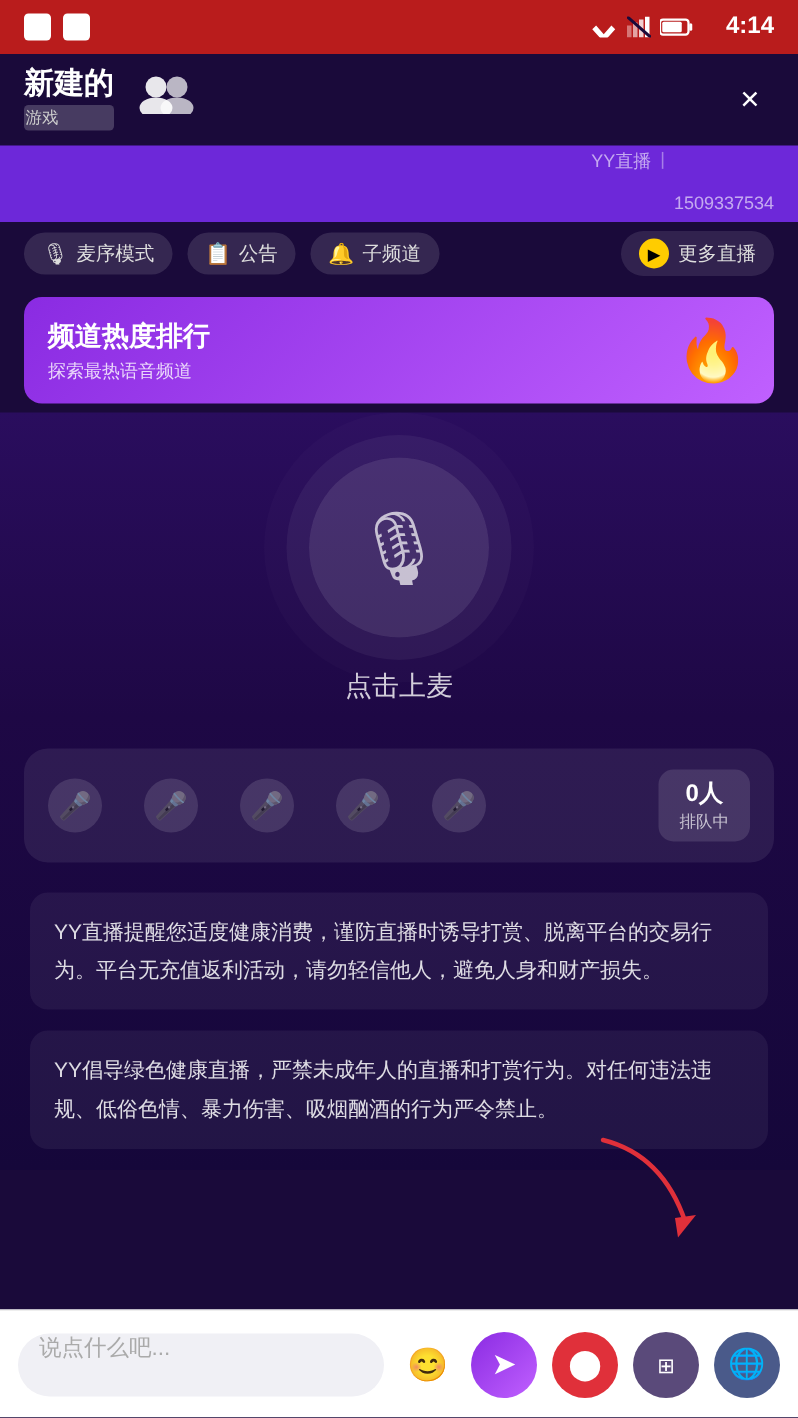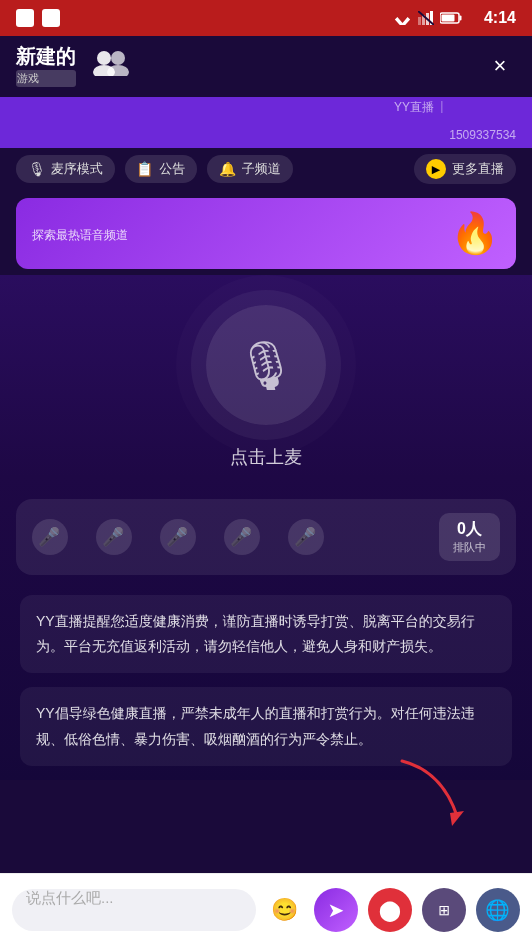--- a/index.html
+++ b/index.html
@@ -444,20 +444,21 @@
     <div class="more-live-dot">
       <span style="font-size:11px;">▶</span>
     </div>
     <span class="more-live-text">更多直播</span>
   </div>
 </div>
 
 <div class="banner-area">
   <div class="banner-card">
     <div class="banner-text-area">
+      <span class="banner-title">频道热度排行</span>
       <span class="banner-subtitle">探索最热语音频道</span>
     </div>
     <div class="banner-fire">🔥</div>
   </div>
 </div>
 
 <div class="main-area">
 
   <div class="mic-circle">
     <span class="mic-icon-large">🎙</span>

